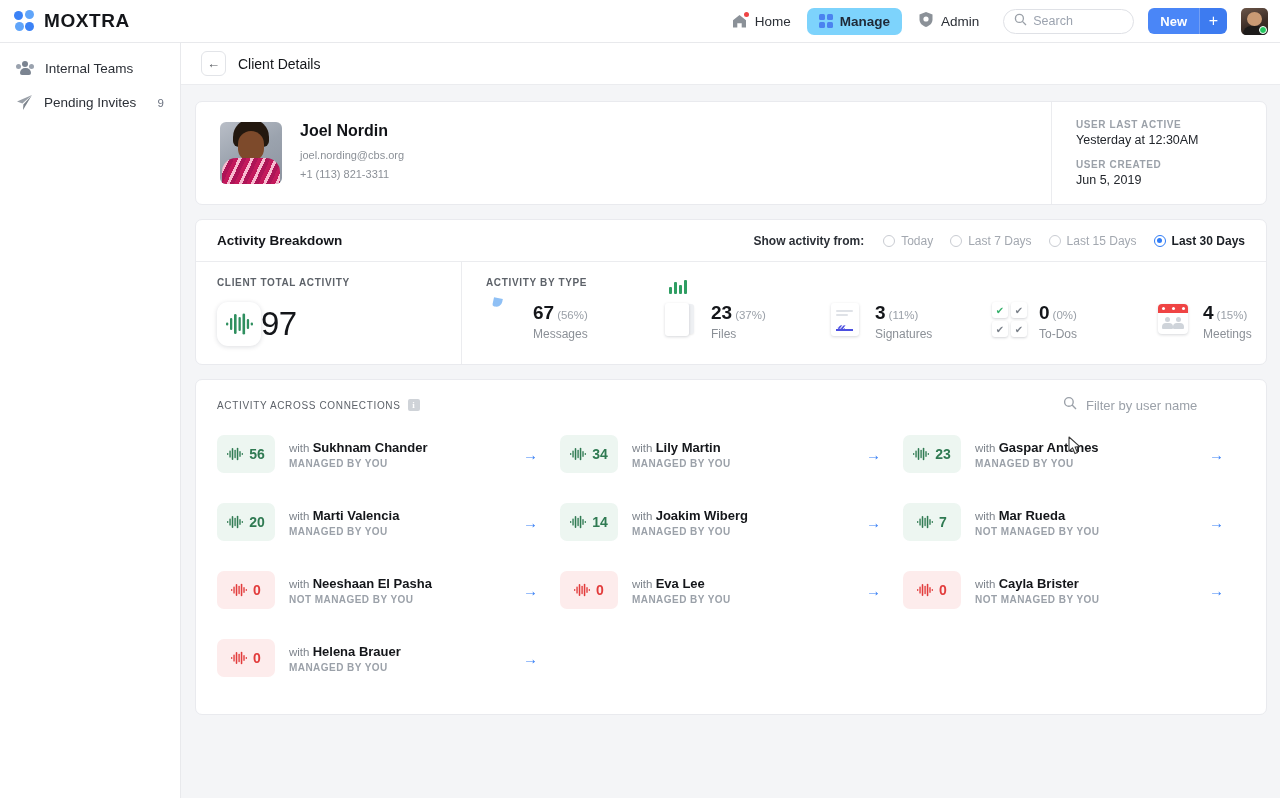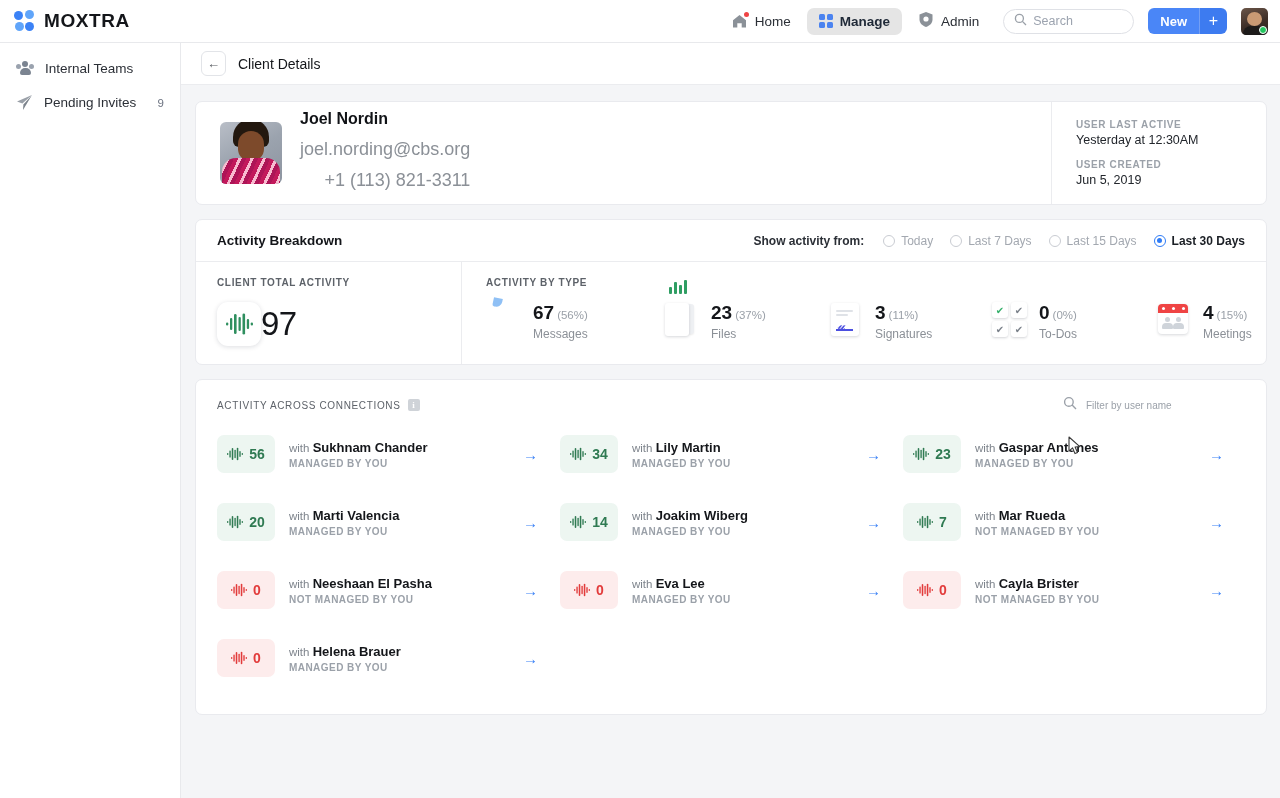--- a/index.html
+++ b/index.html
@@ -31,21 +31,21 @@
   .logo-mark i:nth-child(4){ width:9px;height:9px;left:11px;top:12px; }
   .logo-text {
     font-size: 19px; font-weight: bold; letter-spacing: .6px; color: #14161a;
   }
   .nav-right { margin-left: auto; display: flex; align-items: center; gap: 4px; }
   .nav-item {
     display: flex; align-items: center; gap: 7px;
     padding: 6px 12px; border-radius: 7px;
     font-size: 13.5px; color: #2b2f36; cursor: pointer;
   }
-  .nav-item.active { background: #e5e5e5; }
+  .nav-item.active { background: #7dd3fc; }
   .nav-item.active .nav-label { color: #1f2937; font-weight: bold; }
   .nav-label { font-size: 13.5px; }
   .home-ico { position: relative; width: 17px; height: 16px; }
   .home-ico .dot {
     position:absolute; right:-1px; top:-1px; width:5px;height:5px;
     border-radius:50%; background:#ef4444;
   }
   .grid-ico { display:grid; grid-template-columns: 6px 6px; grid-template-rows:6px 6px; gap:2px; }
   .grid-ico span { background:#4b83f0; border-radius:1.5px; display:block; }
   .search-box {
@@ -143,21 +143,21 @@
   }
   .pic .hair { position:absolute; left:13px; top:-3px; width:36px; height:28px; border-radius:18px 18px 6px 6px; background:#23180f; }
   .pic .face { position:absolute; left:18px; top:9px; width:26px; height:30px; border-radius:13px 13px 12px 12px; background:#7d4a2b; }
   .pic .neck { position:absolute; left:25px; top:33px; width:12px; height:12px; background:#6d3f24; }
   .pic .dress {
     position:absolute; left:2px; bottom:0; width:58px; height:26px;
     border-radius:14px 14px 0 0;
     background: repeating-linear-gradient(115deg,#c2185b 0 4px,#f8bbd0 4px 7px,#ad1457 7px 11px);
   }
   .p-name { font-size: 16px; font-weight: bold; color: #111317; margin-bottom: 6px; }
-  .p-meta { font-size: 18px; color: #8b9097; line-height: 1.72; text-align: right; }
+  .p-meta { font-size: 11px; color: #8b9097; line-height: 1.72; }
   .profile-right {
     width: 215px; border-left: 1px solid #ebecef; padding: 17px 0 0 24px;
   }
   .meta-label {
     font-size: 10px; font-weight: bold; letter-spacing: .6px; color: #9ba1a9; margin-bottom: 3px;
   }
   .meta-val { font-size: 12.5px; color: #22262c; margin-bottom: 12px; }
 
   
   .ab-card { margin-bottom: 14px; }
@@ -257,21 +257,21 @@
   .conn-head { display: flex; align-items: center; margin-bottom: 6px; }
   .conn-title { font-size: 10px; font-weight: normal; letter-spacing: .65px; color: #5d6269; }
   .info-ico {
     width: 12px; height: 12px; background: #cfd3d8; border-radius: 2px; margin-left: 7px;
     color: #fff; font-size: 9px; font-weight: bold; display: flex;
     align-items: center; justify-content: center; font-family: "Liberation Serif", serif;
     cursor: pointer;
   }
   .filter-box { margin-left: auto; display: flex; align-items: center; gap: 9px; }
   .filter-box input {
-    border: 0; outline: 0; font-size: 10px; color: #6b7280; background: transparent;
+    border: 0; outline: 0; font-size: 13px; color: #6b7280; background: transparent;
     font-family: inherit; width: 160px;
   }
   .filter-box input::placeholder { color: #9ba1a9; }
 
   .conn-grid { display: grid; grid-template-columns: 1fr 1fr 1fr; }
   .conn-row { display: flex; align-items: center; height: 68px; padding-right: 16px; }
   .cbadge {
     width: 58px; height: 38px; border-radius: 7px; flex-shrink: 0;
     display: flex; align-items: center; justify-content: center; gap: 6px;
   }

